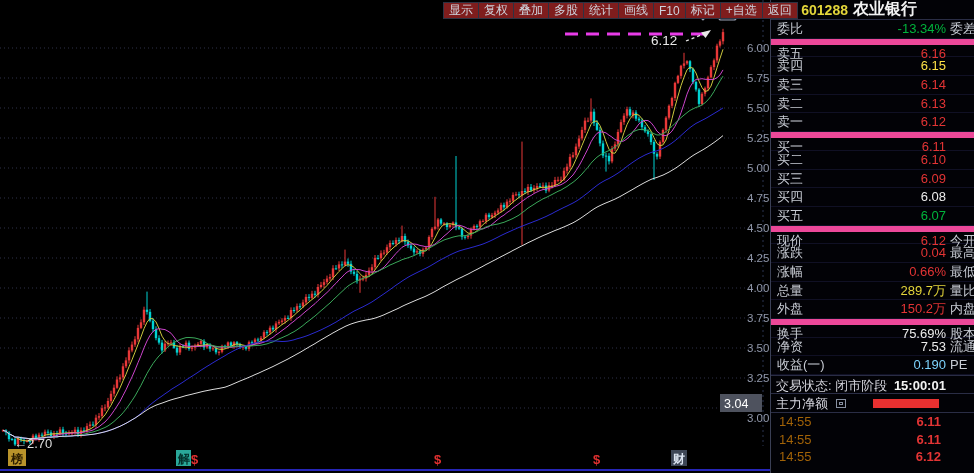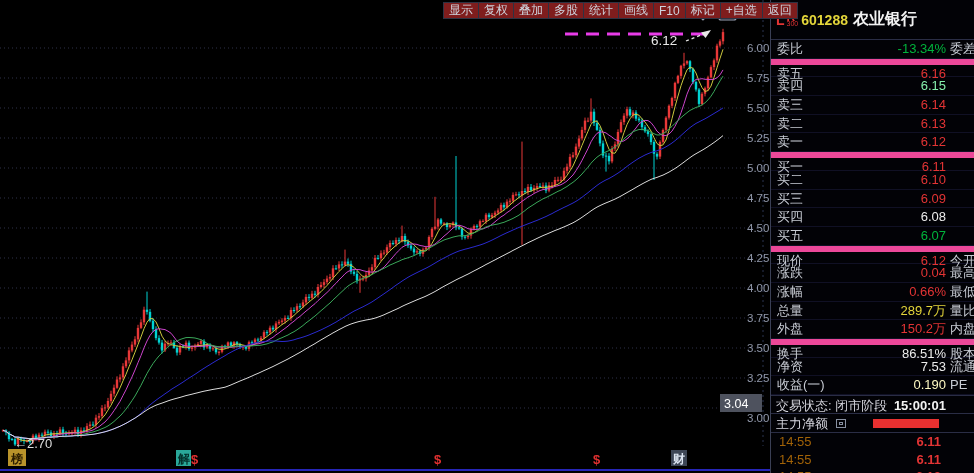--- a/index.html
+++ b/index.html
@@ -9,21 +9,21 @@
   .chart-region{position:absolute;left:0;top:0;width:770px;height:473px;background:#000;}
   #chart-svg{position:absolute;left:0;top:0;}
   .toolbar{position:absolute;left:443px;top:2px;height:17px;display:flex;z-index:5;}
   .tb-btn{display:flex;align-items:center;padding:0 5px;height:17px;
     background:#7f1d1d;border:1px solid #2e3242;border-left:none;
     color:#ced3dd;font-size:12px;white-space:nowrap;cursor:pointer;}
   .tb-btn:first-child{border-left:1px solid #2e3242;}
   
   .quote-panel{position:absolute;left:770px;top:0;width:204px;height:473px;
     background:#020206;border-left:1px solid #3a3f55;overflow:hidden;}
-  .panel-header{height:40px;display:flex;align-items:center;padding-left:5px;
+  .panel-header{height:20px;display:flex;align-items:center;padding-left:5px;
     border-bottom:1px solid #2a2d45;white-space:nowrap;}
   .flag-l{color:#e23434;font-weight:700;font-size:14px;margin-right:2px;}
   .flag-r{color:#e23434;font-weight:700;font-size:12px;line-height:8px;display:inline-block;text-align:left;margin-right:3px;}
   .flag-r .sub{display:block;color:#e23434;font-weight:400;font-size:7px;line-height:6px;}
   .stock-code{color:#e3d53a;font-weight:700;font-size:14px;margin-right:5px;}
   .stock-name{color:#f2f2f2;font-weight:700;font-size:16px;}
   .q-row{position:relative;height:18.7px;line-height:18.7px;font-size:13px;
     border-bottom:1px solid #101024;white-space:nowrap;}
   .q-row.sep{border-top:6px solid #ec4899;}
   .q-label{position:absolute;left:6px;color:#c8ccd4;}
@@ -626,21 +626,21 @@
           <span class="q-label">委比</span>
           <span class="q-value" style="color: rgb(0, 180, 60);">-13.34%</span>
           <span class="q-label2">委差</span>
         </div>
         <div class="q-row sep">
           <span class="q-label">卖五</span>
           <span class="q-value" style="color: rgb(226, 52, 52);">6.16</span>
         </div>
         <div class="q-row">
           <span class="q-label">卖四</span>
-          <span class="q-value" style="color: #86efac; text-align: right;">6.15</span>
+          <span class="q-value" style="color: #fde047; text-align: right;">6.15</span>
         </div>
         <div class="q-row">
           <span class="q-label">卖三</span>
           <span class="q-value" style="color: rgb(226, 52, 52);">6.14</span>
         </div>
         <div class="q-row">
           <span class="q-label">卖二</span>
           <span class="q-value" style="color: rgb(226, 52, 52);">6.13</span>
         </div>
         <div class="q-row">
@@ -687,31 +687,31 @@
           <span class="q-value" style="color: rgb(227, 213, 58);">289.7万</span>
           <span class="q-label2">量比</span>
         </div>
         <div class="q-row">
           <span class="q-label">外盘</span>
           <span class="q-value" style="color: rgb(226, 52, 52);">150.2万</span>
           <span class="q-label2">内盘</span>
         </div>
         <div class="q-row sep">
           <span class="q-label">换手</span>
-          <span class="q-value" style="color: rgb(236, 236, 236);">86.51%</span>
+          <span class="q-value" style="color: rgb(236, 236, 236);">75.69%</span>
           <span class="q-label2">股本</span>
         </div>
         <div class="q-row">
           <span class="q-label">净资</span>
           <span class="q-value" style="color: rgb(236, 236, 236);">7.53</span>
           <span class="q-label2">流通</span>
         </div>
         <div class="q-row">
           <span class="q-label">收益(一)</span>
-          <span class="q-value" style="color: #fef9c3;">0.190</span>
+          <span class="q-value" style="color: #7dd3fc;">0.190</span>
           <span class="q-label2">PE</span>
         </div>
       </div>
 
     <div class="status-row">
       <span>交易状态:</span>
       <span>闭市阶段</span>
       <span class="time">15:00:01</span>
     </div>
 

